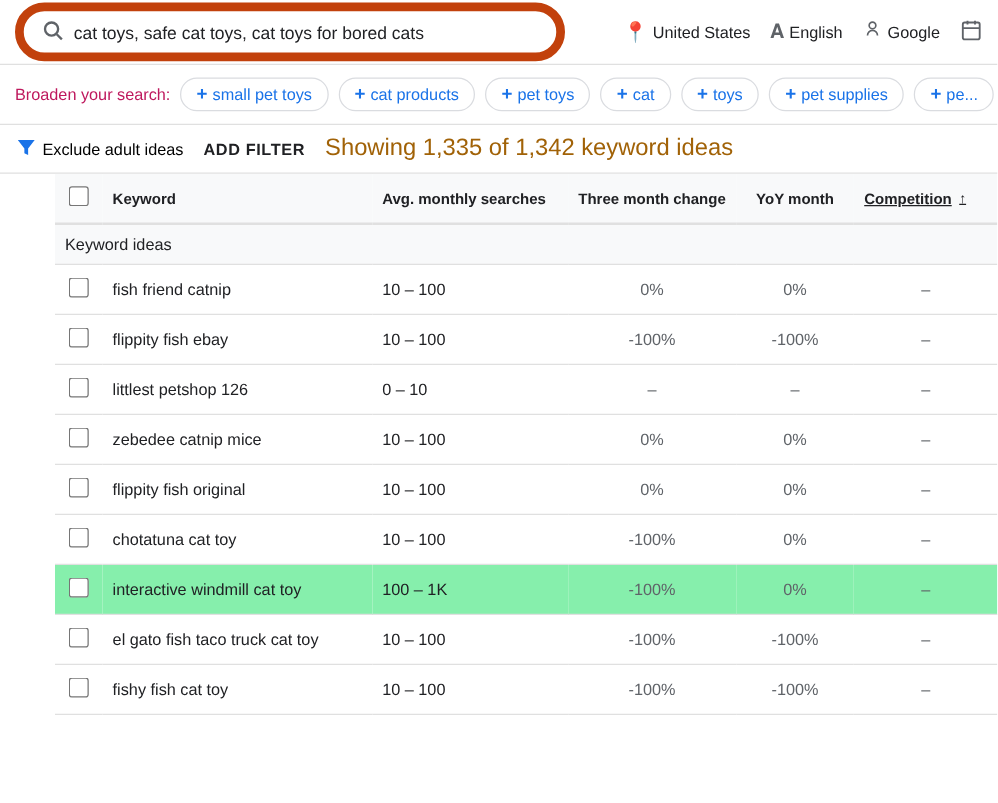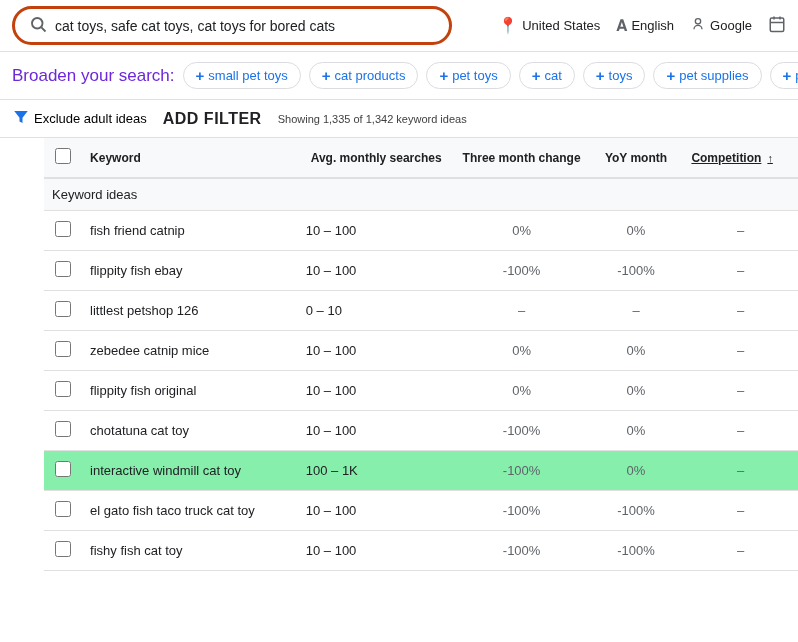--- a/index.html
+++ b/index.html
@@ -10,21 +10,21 @@
       display: flex;
       align-items: center;
       padding: 8px 12px;
       border-bottom: 1px solid #e0e0e0;
       gap: 12px;
       height: 52px;
     }
     .search-box {
       display: flex;
       align-items: center;
-      border: 3px solid #c2410c;
+      border: 7px solid #c2410c;
       border-radius: 24px;
       padding: 6px 14px;
       flex: 0 0 440px;
       gap: 8px;
       background: #fff;
     }
     .search-icon-svg { color: #5f6368; flex-shrink: 0; }
     .search-input-text {
       font-size: 14px;
       color: #202124;
@@ -49,22 +49,22 @@
     .broaden-bar {
       display: flex;
       align-items: center;
       padding: 10px 12px;
       border-bottom: 1px solid #e0e0e0;
       gap: 8px;
       flex-wrap: nowrap;
       overflow: hidden;
     }
     .broaden-label {
-      font-size: 17px;
-      color: #6d28d9;
+      font-size: 13px;
+      color: #be185d;
       white-space: nowrap;
       font-weight: 500;
     }
     .broaden-chip {
       display: flex;
       align-items: center;
       border: 1px solid #dadce0;
       border-radius: 16px;
       padding: 4px 12px;
       font-size: 13px;
@@ -86,42 +86,42 @@
     }
     .filter-icon-btn {
       display: flex;
       align-items: center;
       gap: 4px;
       color: #000000;
       cursor: pointer;
       font-size: 13px;
     }
     .add-filter-btn {
-      font-size: 16px;
+      font-size: 13px;
       font-weight: 700;
       color: #202124;
       letter-spacing: 0.5px;
       cursor: pointer;
     }
-    .showing-text { font-size: 11px; color: #404040; }
+    .showing-text { font-size: 19px; color: #a16207; }
 
     
     .table-container { width: 100%; overflow-x: hidden; padding-left: 44px; }
     table { width: 100%; border-collapse: collapse; }
     thead tr { background: #f8f9fa; }
     th {
       padding: 10px 8px;
       text-align: left;
       font-size: 12px;
       font-weight: 600;
       color: #202124;
       border-bottom: 2px solid #e0e0e0;
       white-space: nowrap;
     }
-    th.right { text-align: center; }
+    th.right { text-align: left; }
     th.center { text-align: center; }
     td {
       padding: 10px 8px;
       font-size: 13px;
       border-bottom: 1px solid #e0e0e0;
       color: #202124;
     }
     td.right { text-align: left; }
     td.center { text-align: center; color: #5f6368; }
     td.dash { text-align: center; color: #5f6368; }

